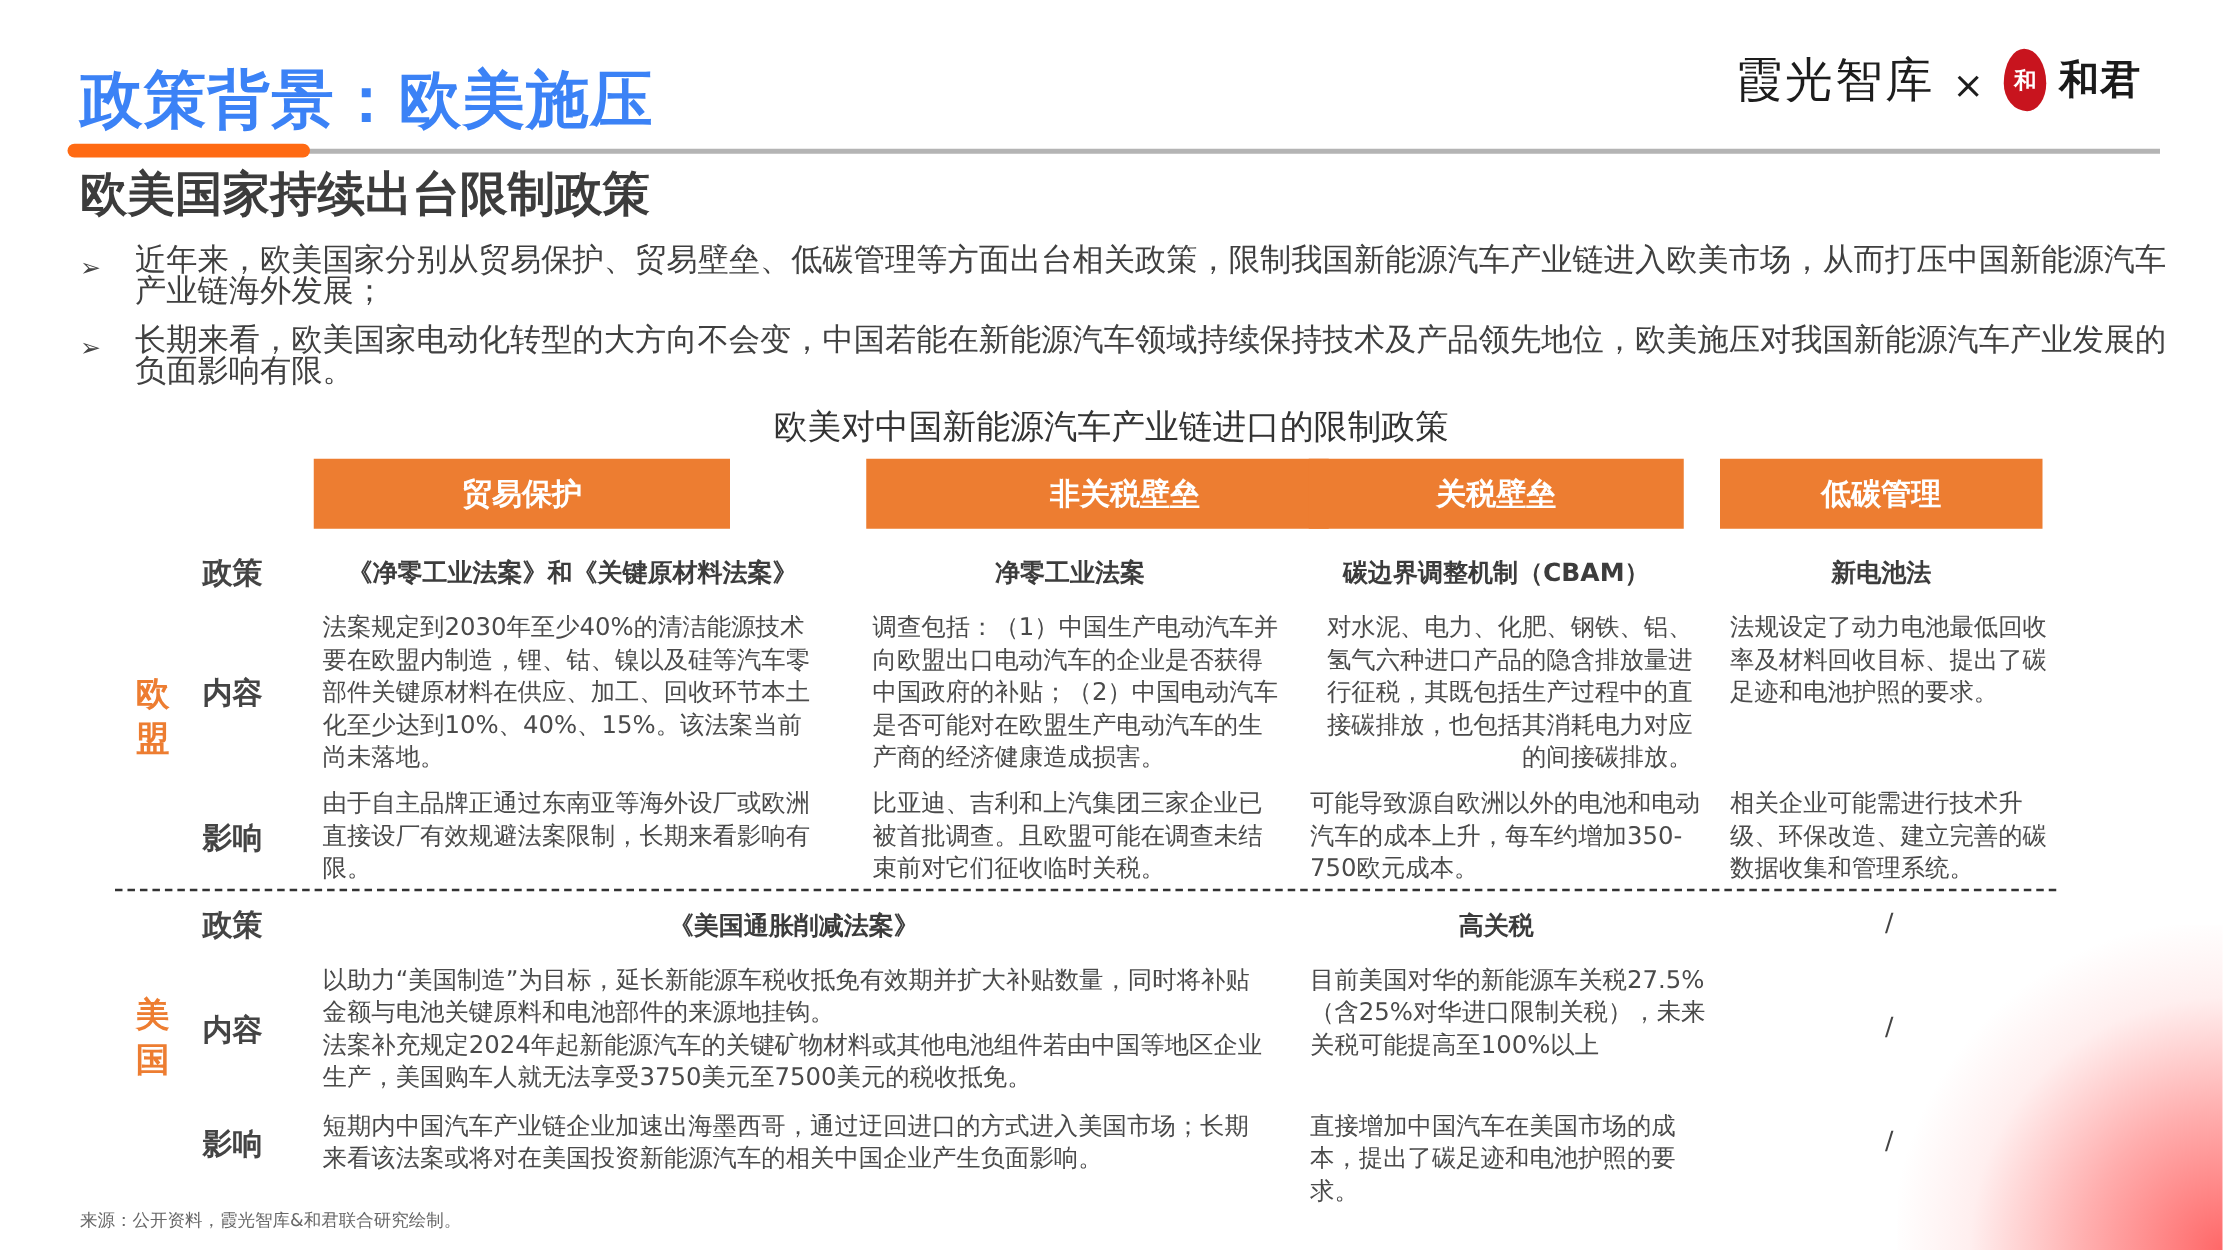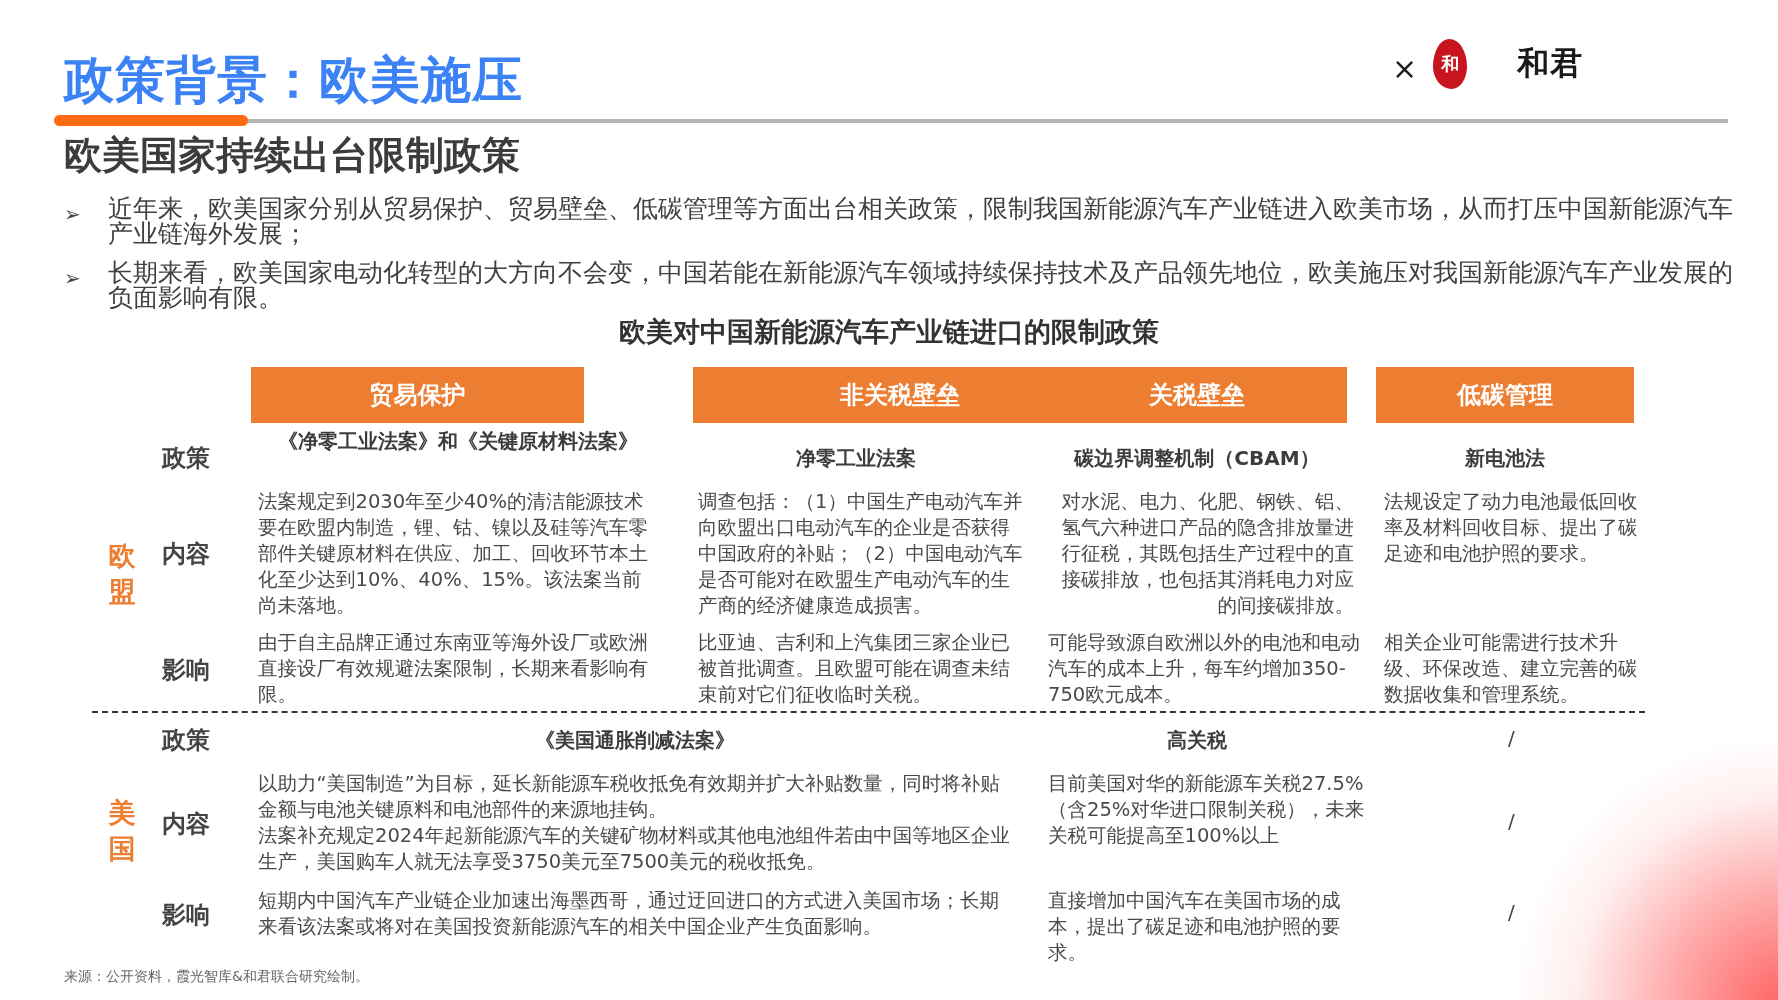--- a/index.html
+++ b/index.html
@@ -22,30 +22,30 @@
   .title-underline-gray { left: 56px; top: 119px; width: 1672px; height: 4px; background: #b4b4b4; }
   .title-underline-orange { left: 54px; top: 115px; width: 194px; height: 11px; border-radius: 6px; background: #ff6a13; }
   .logo-area { left: 1388px; top: 34px; height: 60px; display: flex; align-items: center; gap: 10px; }
   .logo-xg { font-size: 38px; color: #1d1d1d; letter-spacing: 2px; font-family: "DejaVu Sans", sans-serif; }
   .logo-x { font-size: 30px; color: #1d1d1d; margin: 8px 6px 0 4px; }
   .logo-seal {
     width: 34px; height: 50px; border-radius: 48% 52% 45% 55% / 55% 55% 45% 45%;
     background: #c8141e; color: #fff; font-size: 18px; font-weight: bold;
     display: flex; align-items: center; justify-content: center;
   }
-  .logo-hj { font-size: 32px; font-weight: bold; color: #1a1a1a; letter-spacing: 1px; margin-left: 40px; }
+  .logo-hj { font-size: 32px; font-weight: bold; color: #1a1a1a; letter-spacing: 1px; }
   .subtitle {
     left: 64px; top: 130px; font-size: 38px; font-weight: bold; color: #3c3c3c; line-height: 50px; white-space: nowrap;
   }
   .bullets { left: 64px; top: 196px; width: 1670px; }
   .bullet { display: flex; margin-bottom: 10px; }
   .bullet-mark { width: 44px; flex: none; font-size: 20px; color: #444; padding-top: 6px; }
   .bullet-text { font-size: 25px; line-height: 25px; color: #404040; font-family: Liberation Serif, serif; }
   .table-title {
-    left: 0; width: 1778px; top: 312px; text-align: center; font-size: 27px; font-weight: bold; color: #333; line-height: 40px;
+    left: 0; width: 1778px; top: 322px; text-align: center; font-size: 27px; font-weight: normal; color: #333; line-height: 40px;
   }
   .col-header {
     position: absolute; top: 367px; height: 56px; background: #ed7d31; color: #ffffff;
     font-size: 24px; font-weight: bold; display: flex; align-items: center; justify-content: center;
   }
   .region-label {
     position: absolute; left: 108px; width: 28px; font-size: 27px; font-weight: bold; color: #ed7d31;
     line-height: 36px; text-align: center;
   }
   .row-label {
@@ -68,20 +68,21 @@
 </head>
 <body>
 
 <div class="corner-glow"></div>
 
 <div class="abs page-title">政策背景：欧美施压</div>
 <div class="abs title-underline-gray"></div>
 <div class="abs title-underline-orange"></div>
 
 <div class="abs logo-area">
+  <span class="logo-xg">霞光智库</span>
   <span class="logo-x">×</span>
   <span class="logo-seal">和</span>
   <span class="logo-hj">和君</span>
 </div>
 
 <div class="abs subtitle">欧美国家持续出台限制政策</div>
 
 <div class="abs bullets">
   <div class="bullet">
     <span class="bullet-mark">➢</span>
@@ -102,21 +103,21 @@
 
 <div class="region-label" style="top:538px;">
   <div>欧</div>
   <div>盟</div>
 </div>
 
 <div class="row-label" style="top:443px;">政策</div>
 <div class="row-label" style="top:539px;">内容</div>
 <div class="row-label" style="top:655px;">影响</div>
 
-<div class="cell-policy" style="left:251px; width:414px; top:427px;">《净零工业法案》和《关键原材料法案》</div>
+<div class="cell-policy" style="left:251px; width:414px; top:444px;">《净零工业法案》和《关键原材料法案》</div>
 <div class="cell-policy" style="left:693px; width:326px; top:444px;">净零工业法案</div>
 <div class="cell-policy" style="left:1047px; width:300px; top:444px;">碳边界调整机制（CBAM）</div>
 <div class="cell-policy" style="left:1376px; width:258px; top:444px;">新电池法</div>
 
 <div class="cell" style="left:258px; width:400px; top:489px;">法案规定到2030年至少40%的清洁能源技术要在欧盟内制造，锂、钴、镍以及硅等汽车零部件关键原材料在供应、加工、回收环节本土化至少达到10%、40%、15%。该法案当前尚未落地。</div>
 <div class="cell" style="left:698px; width:328px; top:489px;">调查包括：（1）中国生产电动汽车并向欧盟出口电动汽车的企业是否获得中国政府的补贴；（2）中国电动汽车是否可能对在欧盟生产电动汽车的生产商的经济健康造成损害。</div>
 <div class="cell" style="left:1048px; width:306px; top:489px;text-align:right;">对水泥、电力、化肥、钢铁、铝、氢气六种进口产品的隐含排放量进行征税，其既包括生产过程中的直接碳排放，也包括其消耗电力对应的间接碳排放。</div>
 <div class="cell" style="left:1384px; width:270px; top:489px;">法规设定了动力电池最低回收率及材料回收目标、提出了碳足迹和电池护照的要求。</div>
 
 <div class="cell" style="left:258px; width:400px; top:630px;">由于自主品牌正通过东南亚等海外设厂或欧洲直接设厂有效规避法案限制，长期来看影响有限。</div>

